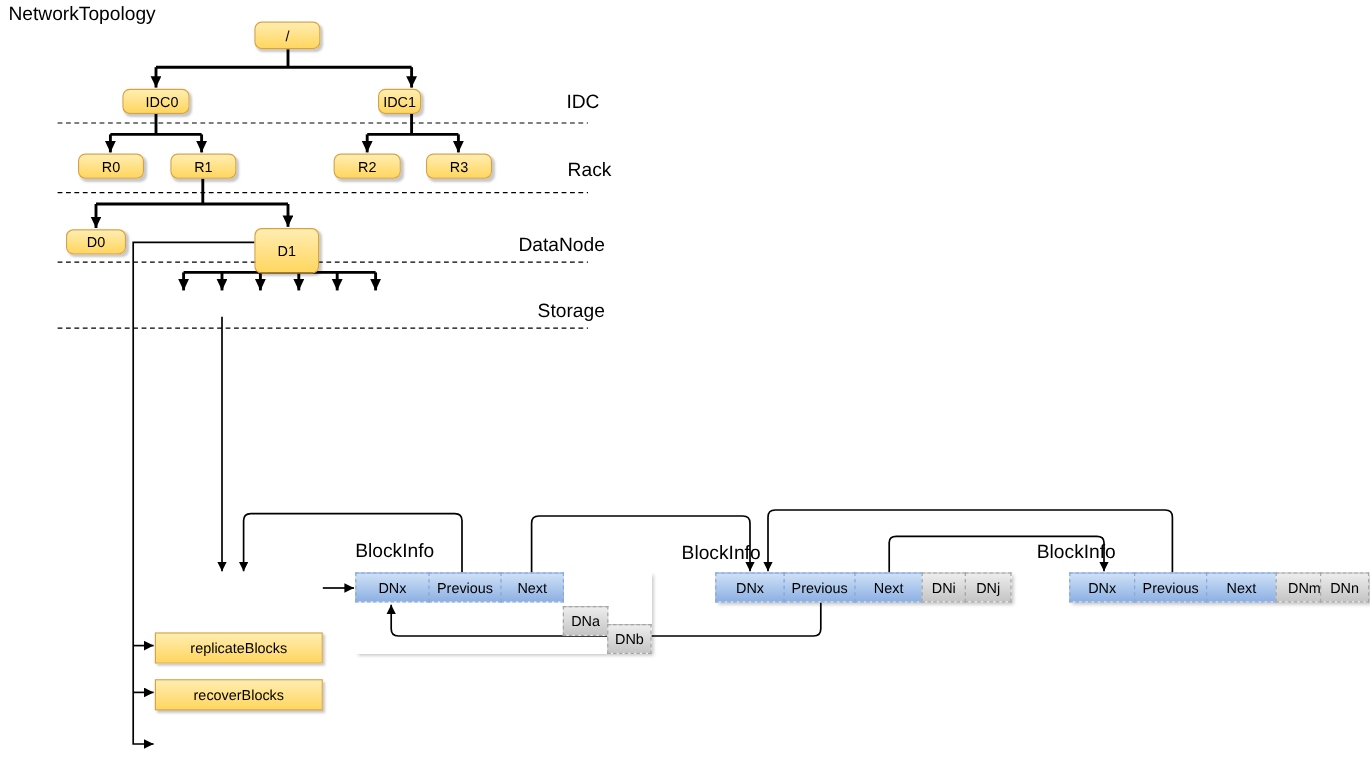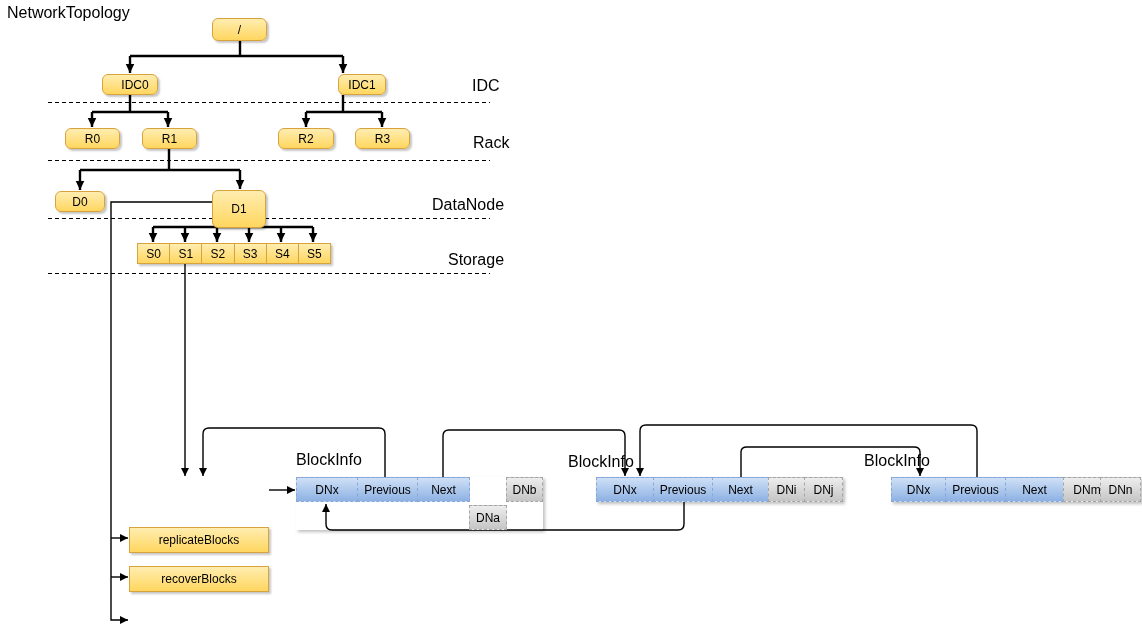--- a/index.html
+++ b/index.html
@@ -106,55 +106,47 @@
       <path d="M977 477 L977 431 Q977 425 971 425 L646 425 Q640 425 640 431 L640 476" marker-end="url(#aS)"></path>
       <path d="M741 477 L741 452 Q741 447 747 447 L914 447 Q920 447 920 452 L920 476" marker-end="url(#aS)"></path>
       <path d="M684 502 L684 524 Q684 530 678 530 L332 530 Q326 530 326 524 L326 504" marker-end="url(#aS)"></path>
     </g>
   </svg>
 
   <div class="lbl" style="left:7px;top:6px;">NetworkTopology</div>
 
   <div class="abs node" style="left:212px;top:18px;width:55px;height:23px;">/</div>
   <div class="abs node" style="left:102px;top:74px;width:56px;height:21px;padding-left:10px;">IDC0</div>
-  <div class="abs node" style="left:315px;top:74px;width:48px;height:21px;margin-left:23px;">IDC1</div>
+  <div class="abs node" style="left:315px;top:74px;width:36px;height:21px;">IDC1</div>
   <div class="abs node" style="left:65px;top:128px;width:55px;height:21px;">R0</div>
   <div class="abs node" style="left:142px;top:128px;width:55px;height:21px;">R1</div>
   <div class="abs node" style="left:278px;top:128px;width:56px;height:21px;">R2</div>
   <div class="abs node" style="left:355px;top:128px;width:55px;height:21px;">R3</div>
   <div class="abs node" style="left:55px;top:191px;width:50px;height:21px;">D0</div>
   <div class="abs node" style="left:212px;top:190px;width:54px;height:38px;">D1</div>
 
-  <div class="abs srow" style="left:137px;top:243px;width:194px;height:21px;">
-    <div class="scell">S0</div>
-    <div class="scell">S1</div>
-    <div class="scell">S2</div>
-    <div class="scell">S3</div>
-    <div class="scell">S4</div>
-    <div class="scell">S5</div>
-  </div>
 
   <div class="lbl" style="left:472px;top:79px;">IDC</div>
   <div class="lbl" style="left:473px;top:136px;">Rack</div>
   <div class="lbl" style="left:432px;top:198px;">DataNode</div>
   <div class="lbl" style="left:448px;top:253px;">Storage</div>
 
   <div class="abs ybox" style="left:129px;top:527px;width:140px;height:26px;">replicateBlocks</div>
   <div class="abs ybox" style="left:129px;top:566px;width:140px;height:26px;">recoverBlocks</div>
 
   <div class="lbl" style="left:296px;top:453px;">BlockInfo</div>
   <div class="lbl" style="left:568px;top:455px;">BlockInfo</div>
   <div class="lbl" style="left:864px;top:454px;">BlockInfo</div>
 
   <div class="abs brow" style="left:296px;top:477px;">
     <div class="bcell bc-blue" style="width:62px;">DNx</div>
     <div class="bcell bc-blue" style="width:61px;">Previous</div>
     <div class="bcell bc-blue" style="width:53px;">Next</div>
     <div class="bcell bc-gray" style="width:38px;margin-top:28px;">DNa</div>
-    <div class="bcell bc-gray" style="width:37px;">DNb</div>
+    <div class="bcell bc-gray" style="width:37px;margin-top:43px;">DNb</div>
   </div>
 
   <div class="abs brow" style="left:596px;top:477px;">
     <div class="bcell bc-blue" style="width:58px;">DNx</div>
     <div class="bcell bc-blue" style="width:60px;">Previous</div>
     <div class="bcell bc-blue" style="width:57px;">Next</div>
     <div class="bcell bc-gray" style="width:37px;">DNi</div>
     <div class="bcell bc-gray" style="width:39px;">DNj</div>
   </div>
 

